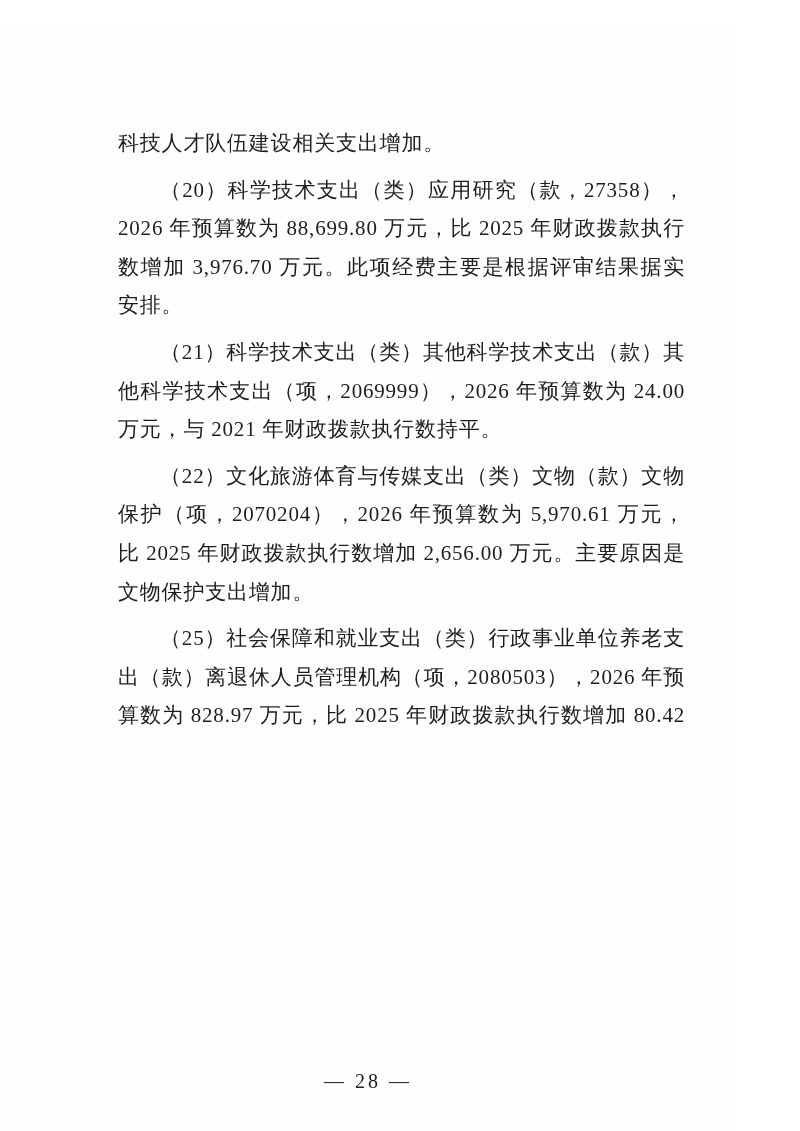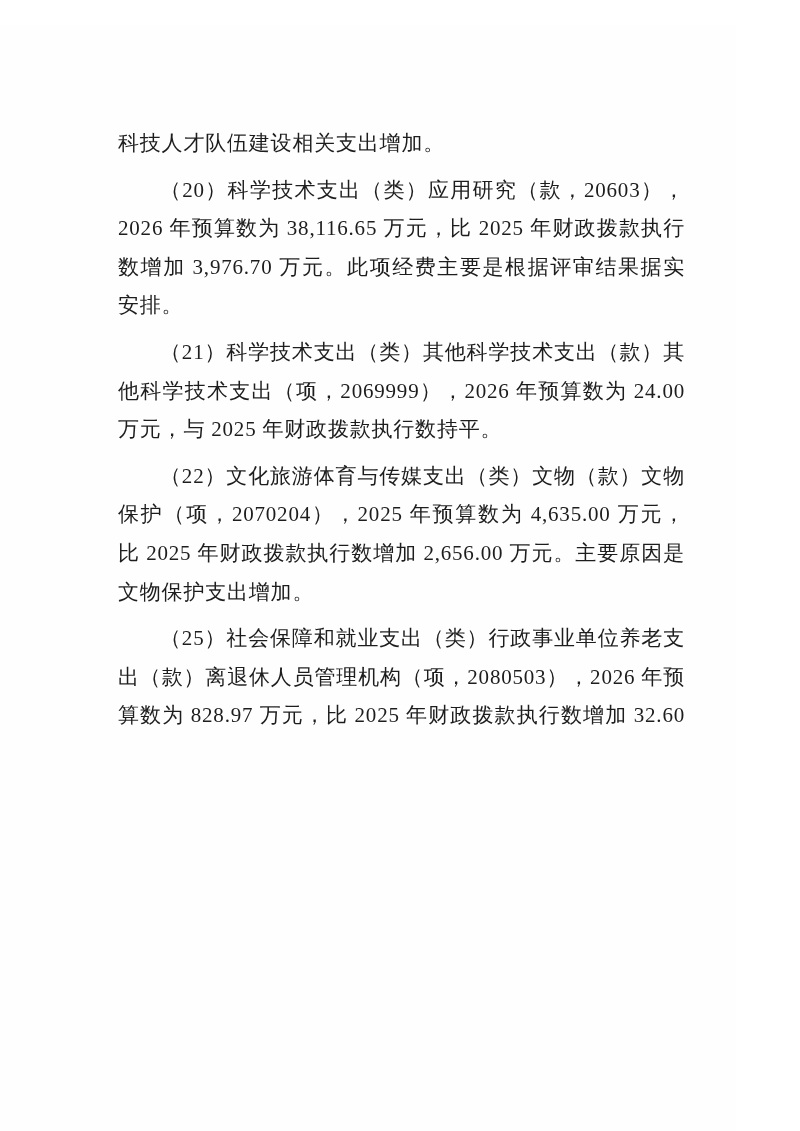--- a/index.html
+++ b/index.html
@@ -48,18 +48,19 @@
     letter-spacing: 3px;
     color: #1d1d1d;
   }
 </style>
 </head>
 <body>
 
 <div class="page">
   <div class="content">
       <p class="para">科技人才队伍建设相关支出增加。</p>
-      <p class="para indent">（20）科学技术支出（类）应用研究（款，20603），2026 年预算数为 38,116.65 万元，比 2025 年财政拨款执行数增加 3,976.70 万元。此项经费主要是根据评审结果据实安排。</p>
-      <p class="para indent">（21）科学技术支出（类）其他科学技术支出（款）其他科学技术支出（项，2069999），2026 年预算数为 24.00 万元，与 2025 年财政拨款执行数持平。</p>
-      <p class="para indent">（22）文化旅游体育与传媒支出（类）文物（款）文物保护（项，2070204），2025 年预算数为 4,635.00 万元，比 2025 年财政拨款执行数增加 2,656.00 万元。主要原因是文物保护支出增加。</p>
-      <p class="para indent cut">（25）社会保障和就业支出（类）行政事业单位养老支出（款）离退休人员管理机构（项，2080503），2026 年预算数为 828.97 万元，比 2025 年财政拨款执行数增加 32.60</p>
+      <p class="para indent">（20）科学技术支出（类）应用研究（款，27358），2026 年预算数为 88,699.80 万元，比 2025 年财政拨款执行数增加 3,976.70 万元。此项经费主要是根据评审结果据实安排。</p>
+      <p class="para indent">（21）科学技术支出（类）其他科学技术支出（款）其他科学技术支出（项，2069999），2026 年预算数为 24.00 万元，与 2021 年财政拨款执行数持平。</p>
+      <p class="para indent">（22）文化旅游体育与传媒支出（类）文物（款）文物保护（项，2070204），2026 年预算数为 5,970.61 万元，比 2025 年财政拨款执行数增加 2,656.00 万元。主要原因是文物保护支出增加。</p>
+      <p class="para indent cut">（25）社会保障和就业支出（类）行政事业单位养老支出（款）离退休人员管理机构（项，2080503），2026 年预算数为 828.97 万元，比 2025 年财政拨款执行数增加 80.42</p>
     </div>
+  <div class="footer">— 28 —</div>
 </div>
 
 </body></html>

